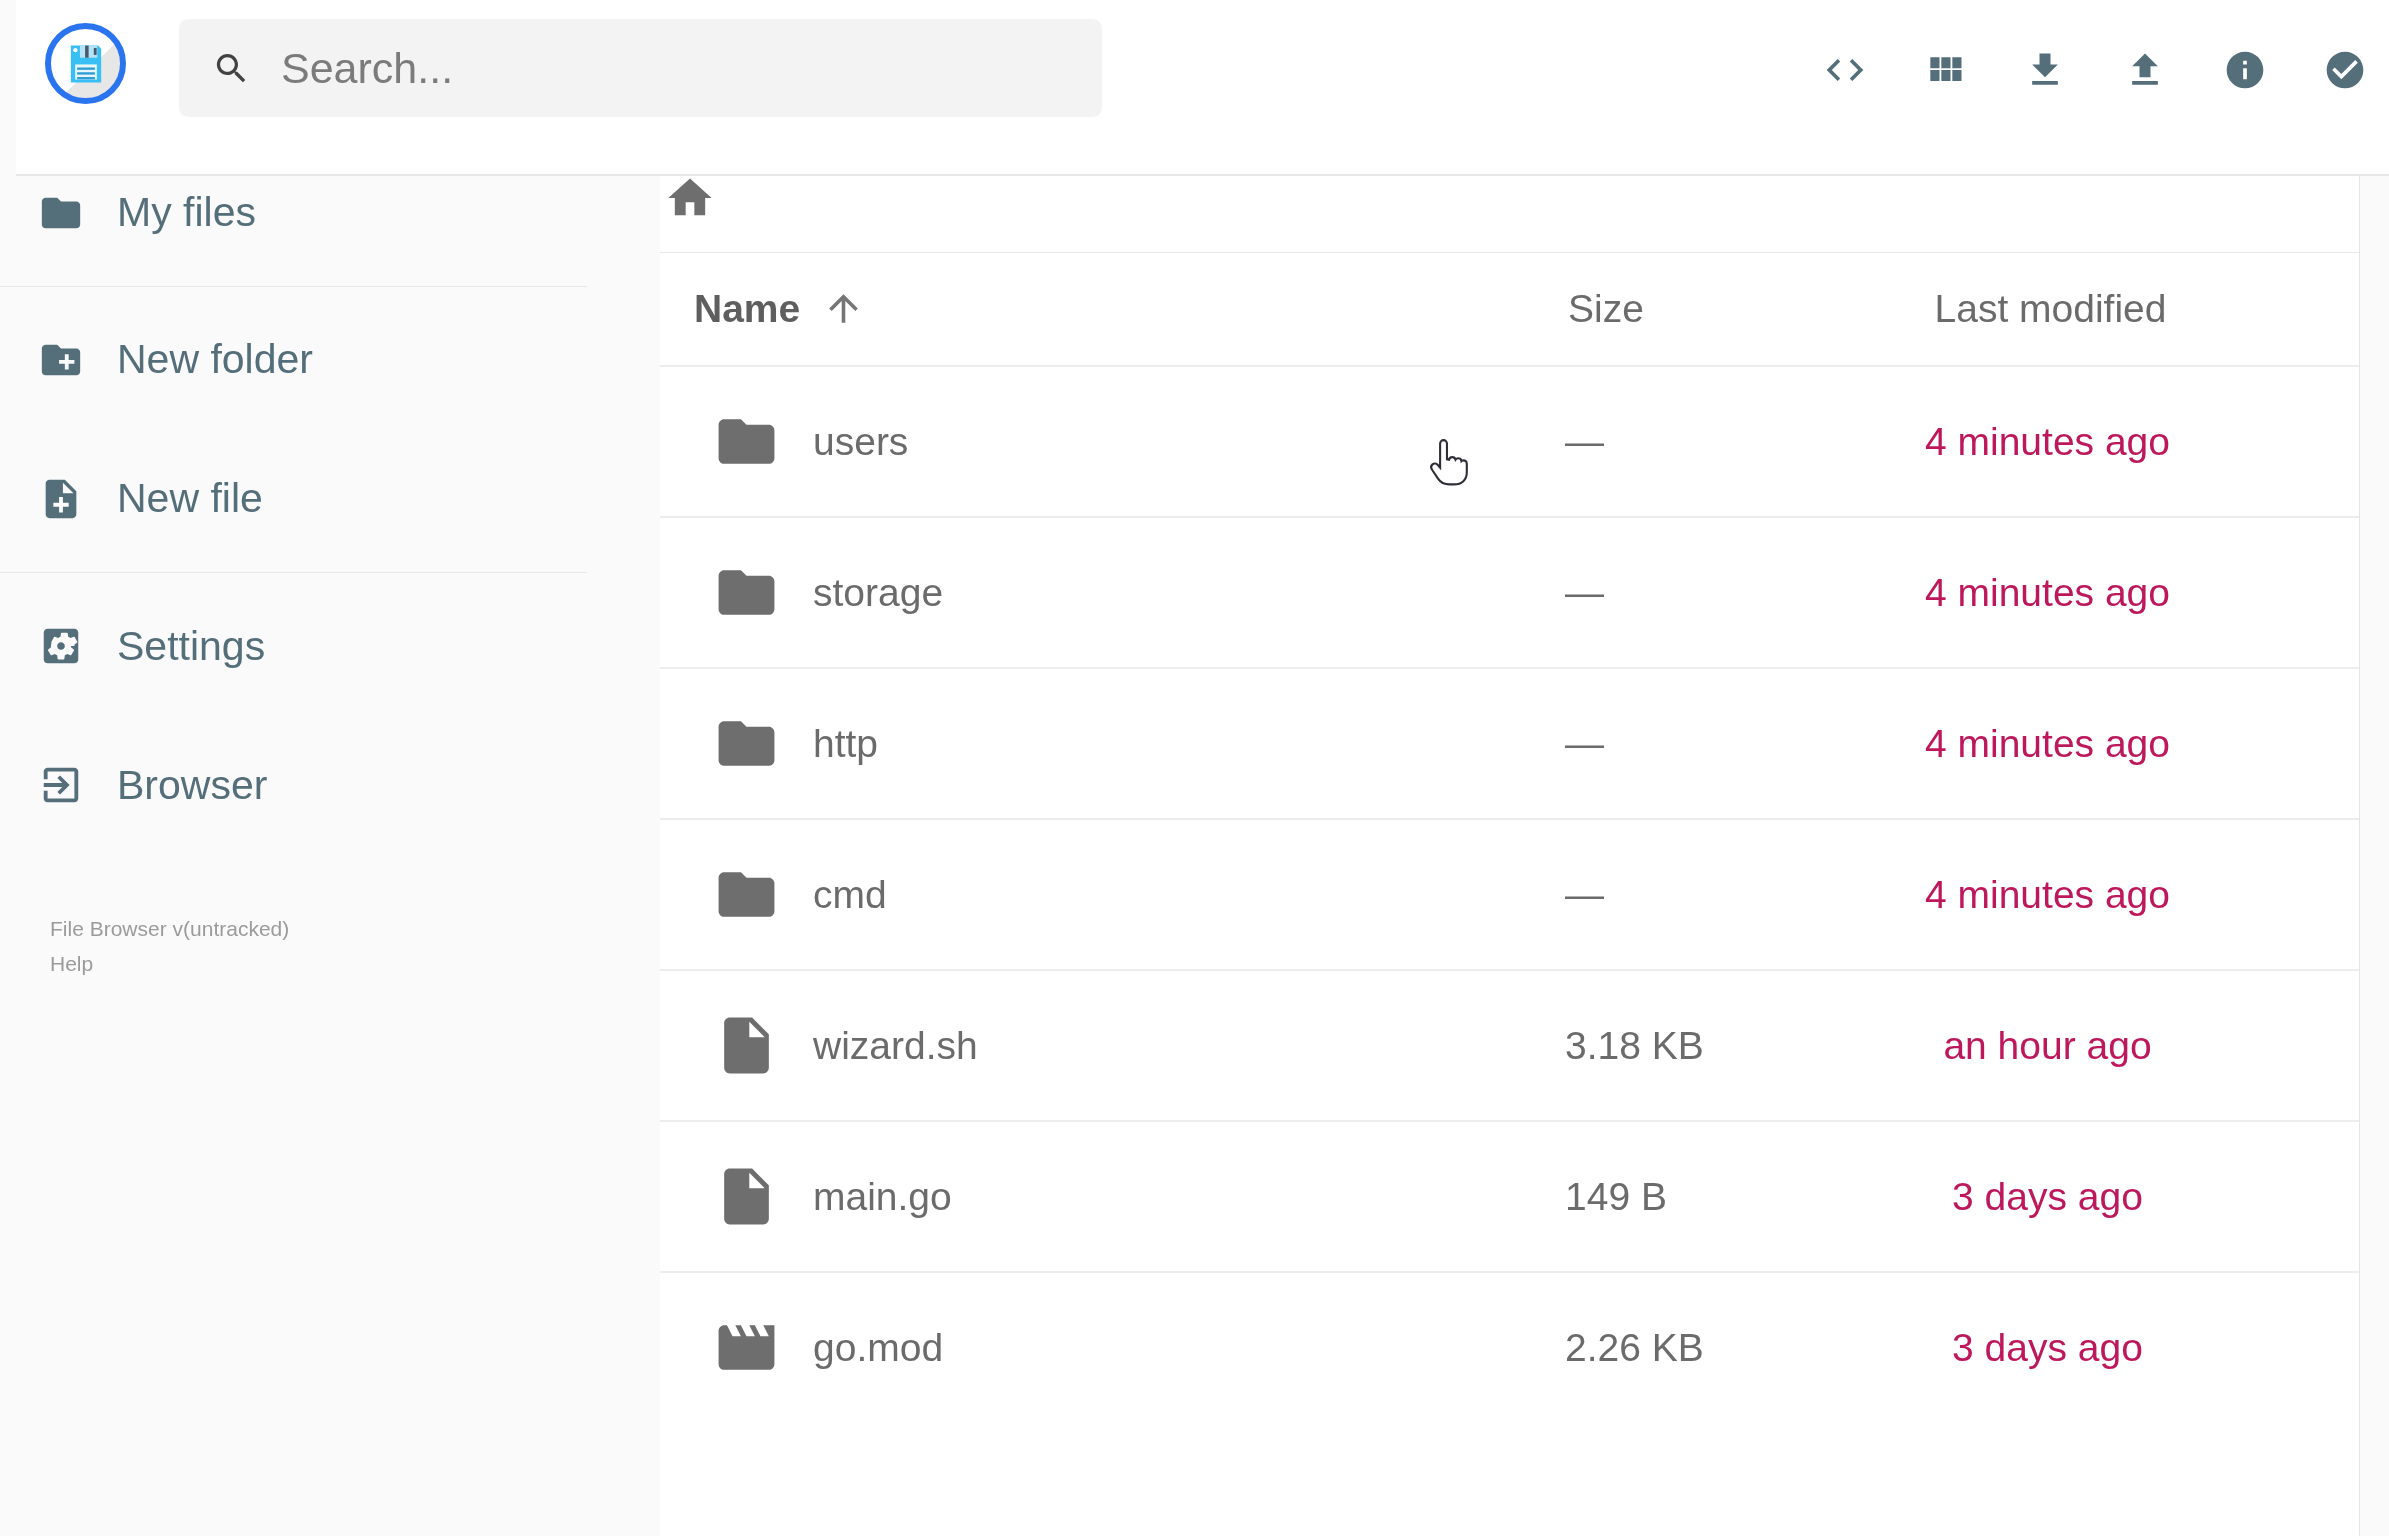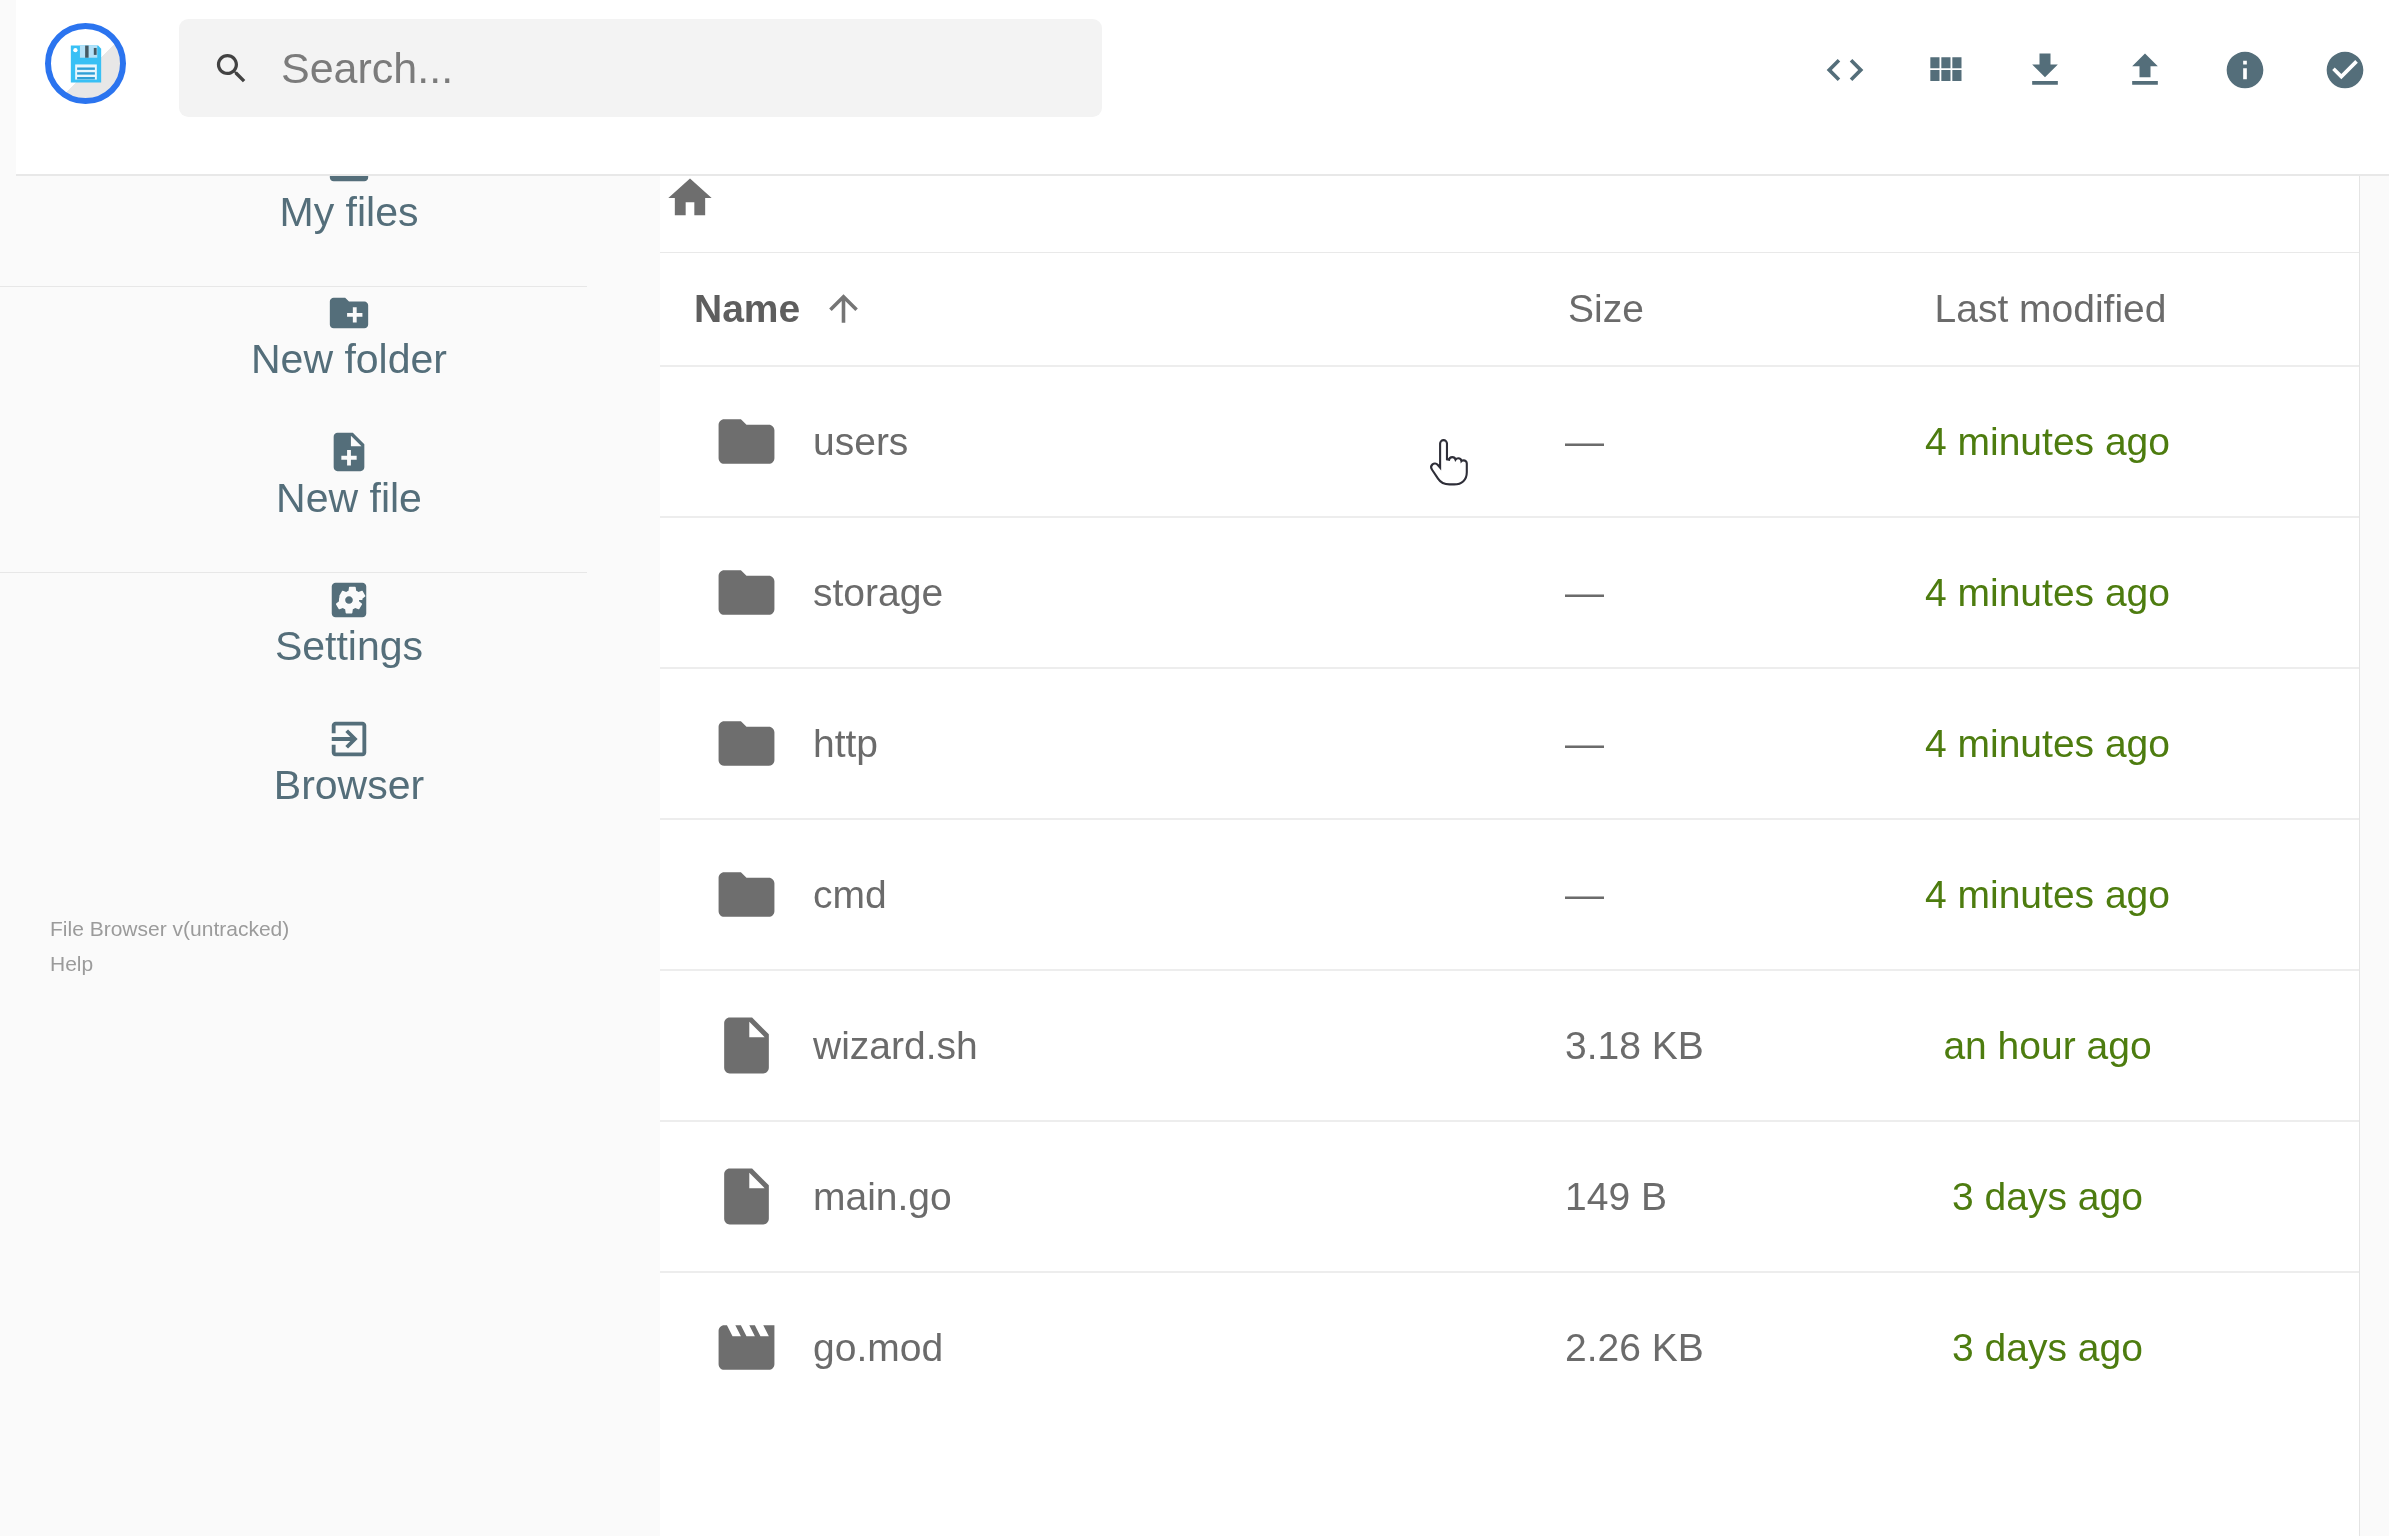--- a/index.html
+++ b/index.html
@@ -45,21 +45,21 @@
     color:#546e7a; cursor:pointer; display:flex; align-items:center;
   }
 
   
   .sidebar {
     position:absolute; left:0; top:143px; width:660px; bottom:0;
     background:#fafafa;
   }
   .side-item {
     height:139px; display:flex; align-items:center;
-    padding-left:38px; color:#546e7a; cursor:pointer;flex-direction:column;
+    padding-left:38px; gap:33px; color:#546e7a; cursor:pointer;
   }
   .side-item span { font-size:41px; }
   .sidebar hr {
     border:none; border-top:1.9px solid #e7e7e7;
     margin:3.7px 73px 3.7px 0;
   }
   .side-footer {
     position:absolute; left:50px; top:768px;
     font-size:21px; line-height:35px; color:#9b9b9b;
   }
@@ -93,21 +93,21 @@
 
   .row {
     height:151px; border-top:2.8px solid #ededed;
     display:flex; align-items:center; cursor:pointer;
     padding-right:116px;
   }
   .cell-icon { padding-left:53px; color:#6e6e6e; display:flex; flex:0 0 auto; }
   .cell-name { margin-left:33px; flex:1; font-size:39px; color:#6b6b6b;
                white-space:nowrap; overflow:hidden; }
   .cell-size { width:287px; flex:0 0 auto; font-size:39px; color:#6b6b6b; }
-  .cell-mod  { width:391px; flex:0 0 auto; font-size:39px; color:#4d7c0f; text-align:center; }
+  .cell-mod  { width:391px; flex:0 0 auto; font-size:39px; color:#be185d; text-align:center; }
 
   
   .cursor {
     position:absolute; left:1422px; top:431px; z-index:50; pointer-events:none;
   }
 </style>
 </head>
 <body>
 
 <header class="topbar">

